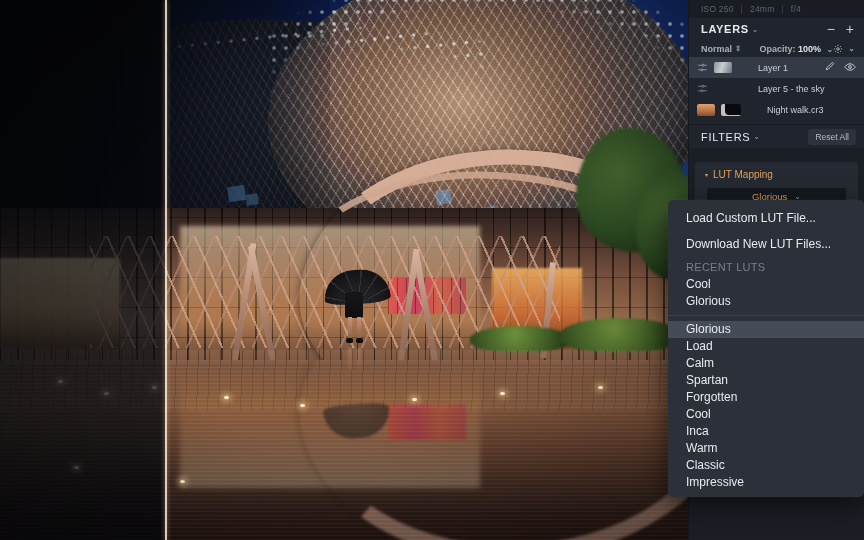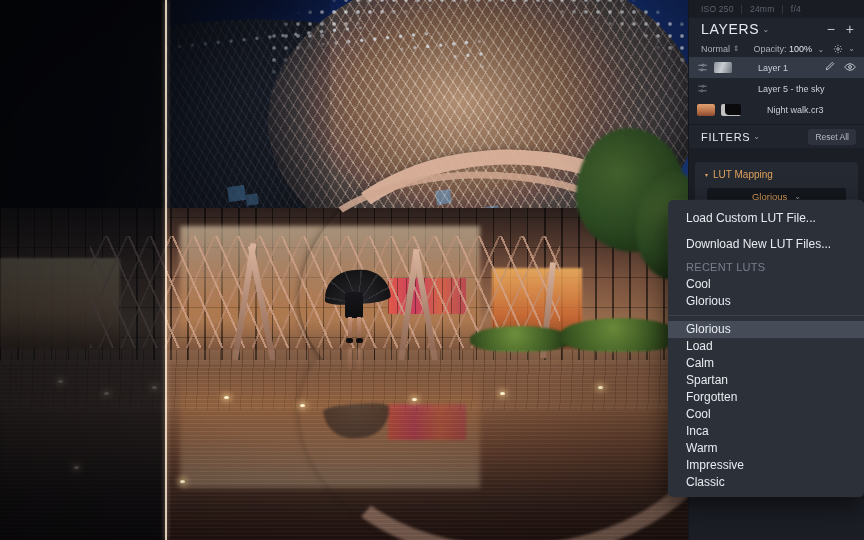--- a/index.html
+++ b/index.html
@@ -250,34 +250,35 @@
     padding-left: 12px; color: #5d6470; font-size: 8.5px; letter-spacing: .2px;
     background: #191c23;
   }
   .exif .sep { color: #3d424c; }
 
   .panel-head {
     display: flex; align-items: center; height: 22px; padding: 0 10px 0 12px;
     justify-content: space-between; background: #20242d;
   }
   .panel-title {
-    font-size: 14px; letter-spacing: .7px; color: #e6eaf0; font-weight: 400;
+    font-size: 11px; letter-spacing: .7px; color: #e6eaf0; font-weight: 700;
   }
   .chev { font-size: 8px; color: #9aa1ad; margin-left: 3px; }
   .head-btns { display: flex; align-items: center; gap: 11px; }
   .head-btns span { color: #c3c9d4; font-size: 14px; line-height: 1; }
 
   .blend-row {
     display: flex; align-items: center; justify-content: space-between;
     height: 17px; padding: 0 9px 0 12px; font-size: 9px; color: #a9b0bb;
     background: #20242d;
+    font-weight: bold;
   }
   .blend-left { display: flex; align-items: center; gap: 3px; }
   .stepper { font-size: 7.5px; color: #8a919d; letter-spacing:-1px;}
-  .opacity-grp { display: flex; align-items: center; gap: 9px; }
+  .opacity-grp { display: flex; align-items: center; }
   .op-val { color: #dfe3ea; }
   .gear { display:flex; align-items:center; gap:2px; color:#c3c9d4; }
 
   .layer-row {
     display: flex; align-items: center; height: 21px; padding: 0 8px 0 8px;
     gap: 6px; font-size: 9px; color: #c9cfd9;
   }
   .layer-row.active { background: #343a46; }
   .layer-icon { width: 11px; height: 11px; flex: 0 0 auto; opacity:.85; }
   .thumb-mask {
@@ -571,17 +572,17 @@
     <div class="menu-item">Glorious</div>
     <div class="menu-sep"></div>
     <div class="menu-item selected">Glorious</div>
     <div class="menu-item">Load</div>
     <div class="menu-item">Calm</div>
     <div class="menu-item">Spartan</div>
     <div class="menu-item">Forgotten</div>
     <div class="menu-item">Cool</div>
     <div class="menu-item">Inca</div>
     <div class="menu-item">Warm</div>
+    <div class="menu-item">Classic</div>
     <div class="menu-item">Impressive</div>
-    <div class="menu-item">Classic</div>
   </div>
 
 </div>
 
 </body></html>

